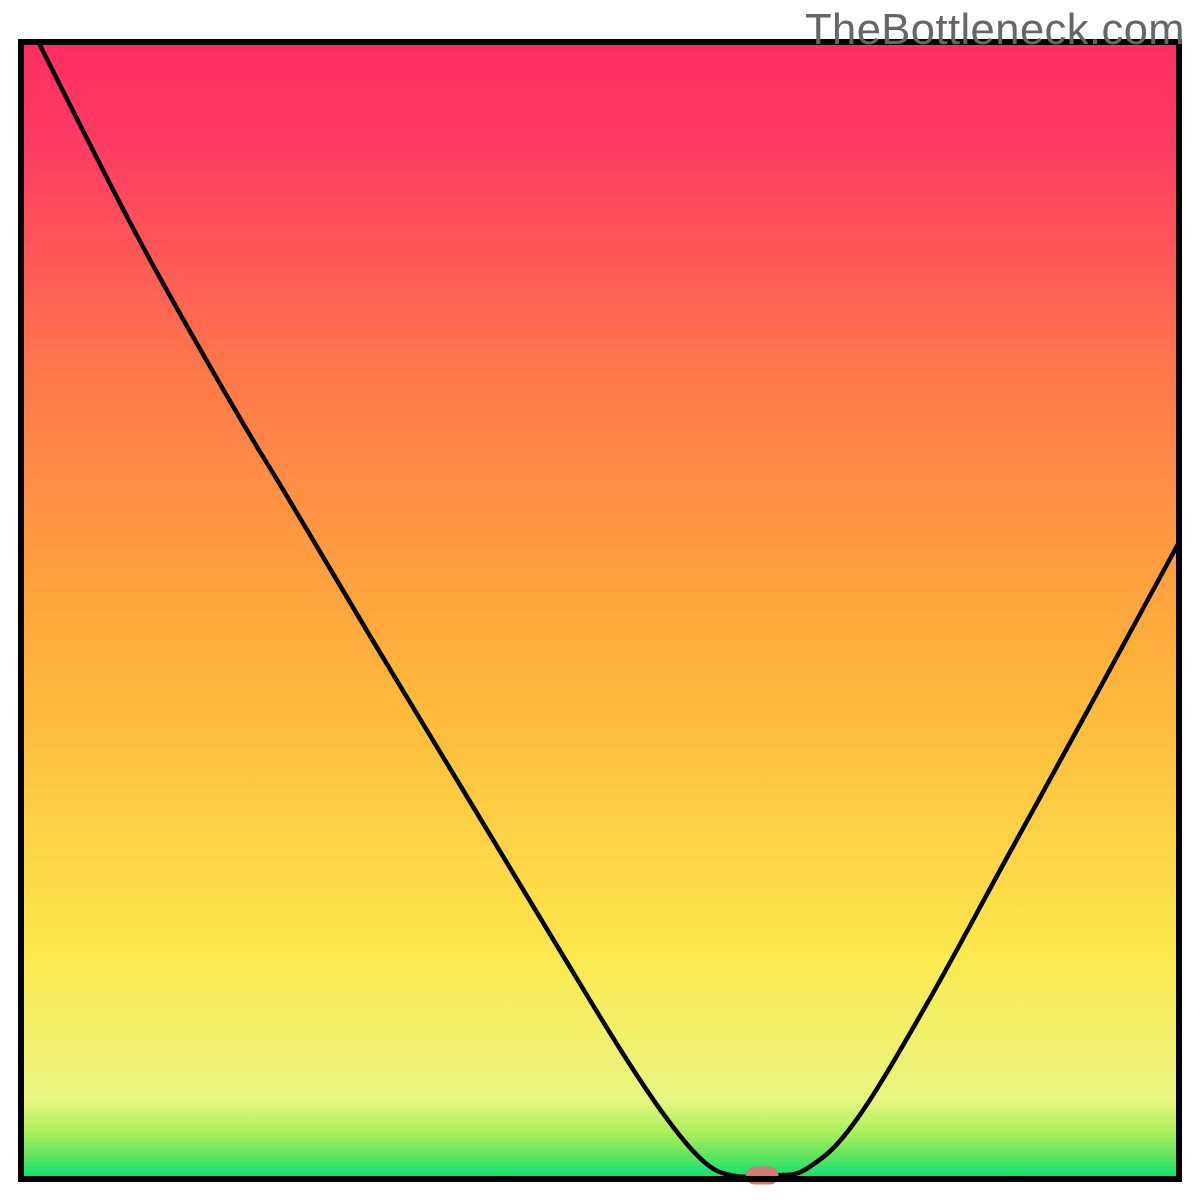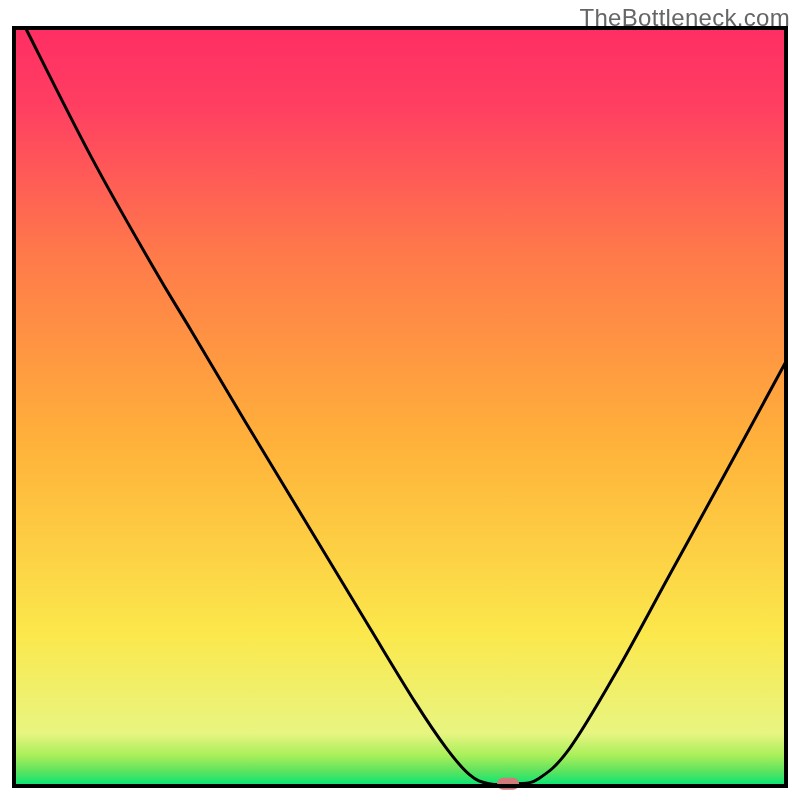--- a/index.html
+++ b/index.html
@@ -13,21 +13,21 @@
   .chart-container {
     position: relative;
     width: 800px;
     height: 800px;
   }
   .watermark {
     position: absolute;
     top: 4px;
     right: 10px;
     color: #666;
-    font-size: 24px;
+    font-size: 29px;
     font-weight: 500;
     letter-spacing: 0.3px;
     z-index: 10;
   }
   svg {
     display: block;
   }
 </style>
 </head>
 <body>

